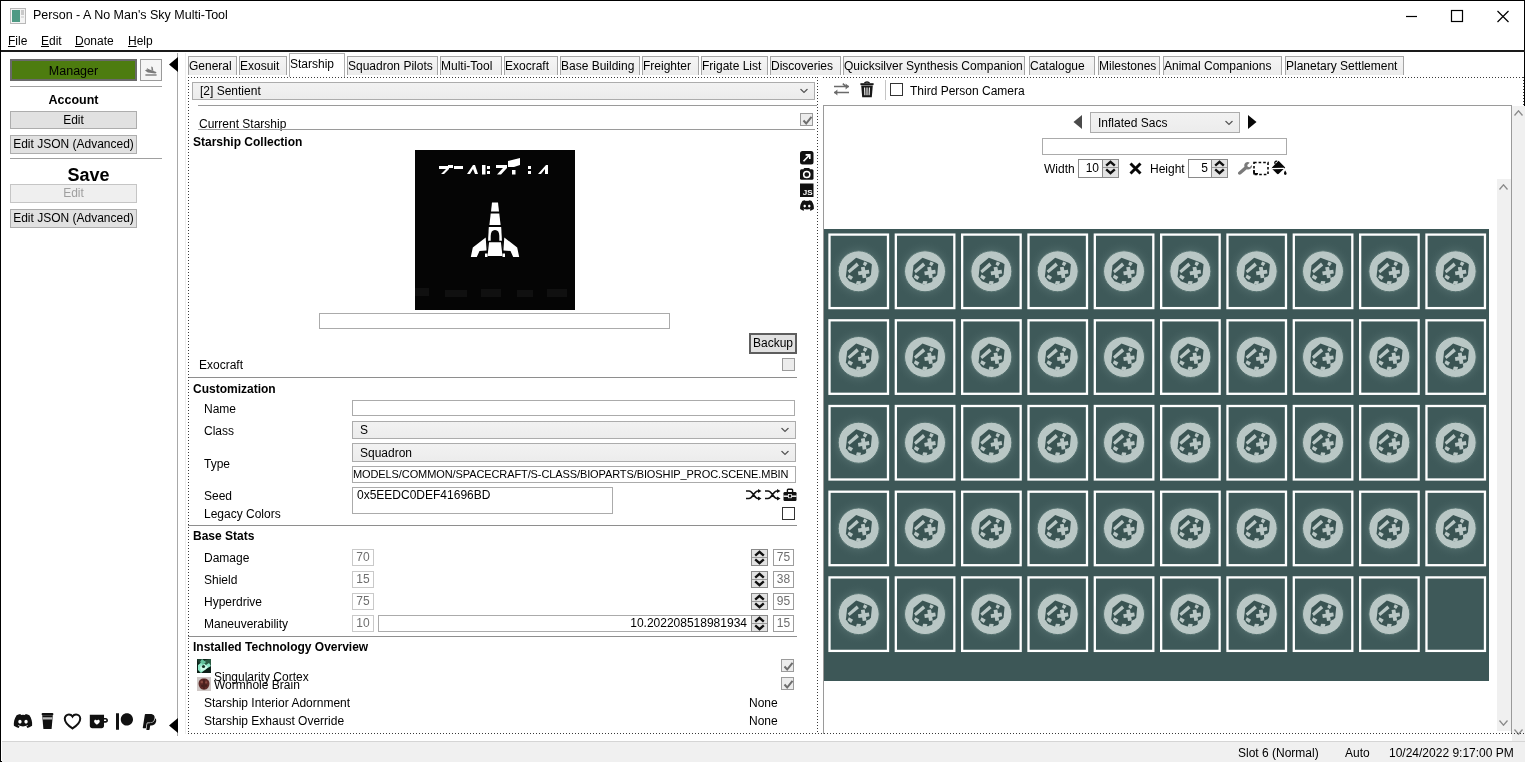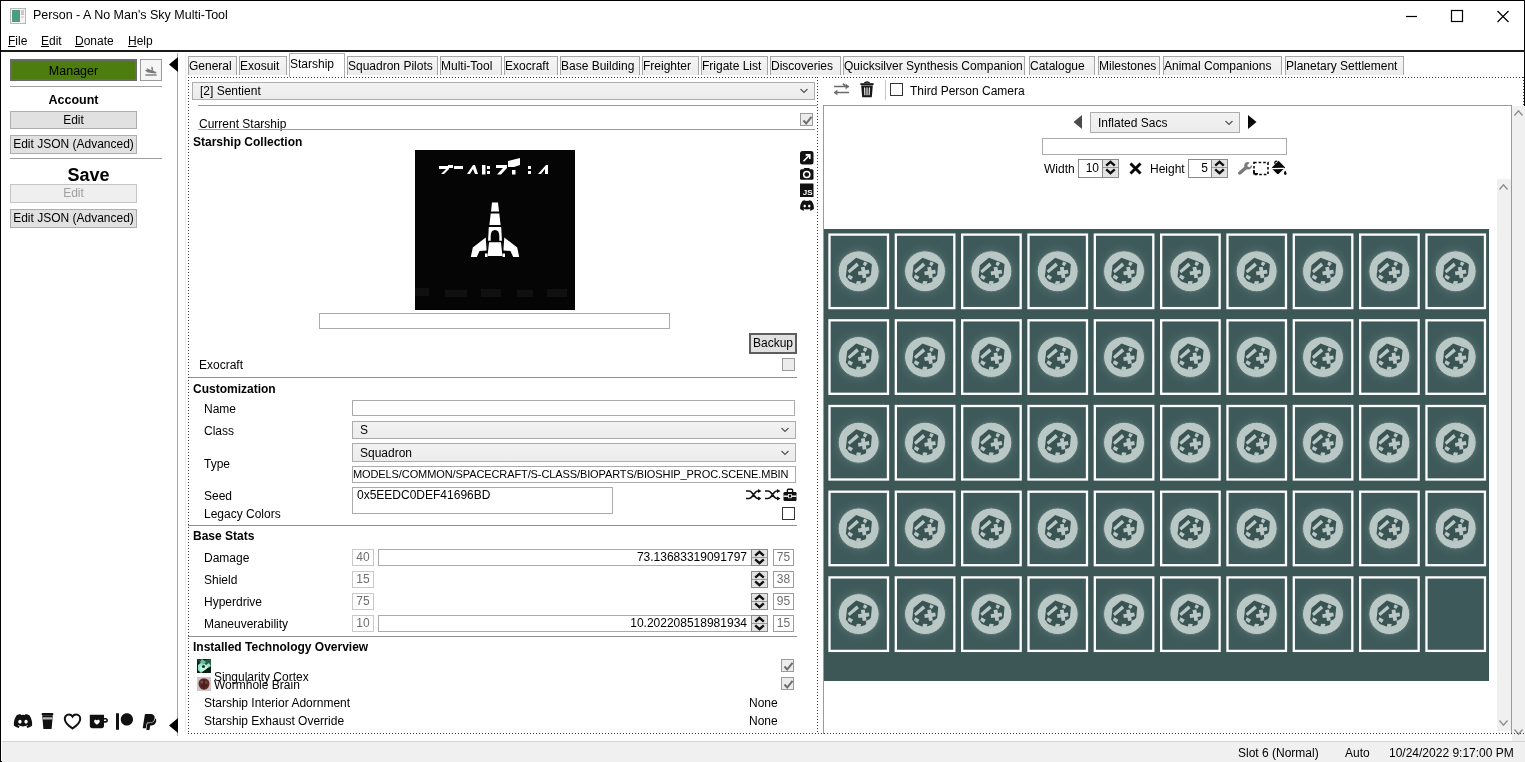--- a/index.html
+++ b/index.html
@@ -246,25 +246,24 @@
   </svg>
   <div class="lbl" style="left:16px;top:430px">Legacy Colors</div>
   <div class="cb whitebg" style="left:594px;top:430px"></div>
 
   <div class="hline" style="left:0px;top:448px;width:609px;background:#8e8e8e"></div>
   <div class="lbl bold" style="left:5px;top:452px">Base Stats</div>
   <div class="lbl" style="left:16px;top:474px">Damage</div>
   <div class="lbl" style="left:16px;top:496px">Shield</div>
   <div class="lbl" style="left:16px;top:518px">Hyperdrive</div>
   <div class="lbl" style="left:16px;top:540px">Maneuverability</div>
-  <div class="tbox sm" style="left:164px;top:472px">40</div>
+  <div class="tbox sm" style="left:164px;top:472px">70</div>
   <div class="tbox sm" style="left:164px;top:494px">15</div>
   <div class="tbox sm" style="left:164px;top:516px">75</div>
   <div class="tbox sm" style="left:164px;top:538px">10</div>
-  <div class="tbox main" style="left:190px;top:472px">73.13683319091797</div>
   <div class="tbox main" style="left:190px;top:538px">10.202208518981934</div>
   <div class="spin" style="left:563px;top:472px">
         <svg width="15" height="15" viewBox="0 0 15 15">
           <path d="M3.2 5.6 L7.5 1.8 L11.8 5.6 M3.2 9.4 L7.5 13.2 L11.8 9.4" fill="none" stroke="#111" stroke-width="2.4"></path>
         </svg>
       </div>
   <div class="spin" style="left:563px;top:494px">
         <svg width="15" height="15" viewBox="0 0 15 15">
           <path d="M3.2 5.6 L7.5 1.8 L11.8 5.6 M3.2 9.4 L7.5 13.2 L11.8 9.4" fill="none" stroke="#111" stroke-width="2.4"></path>
         </svg>

